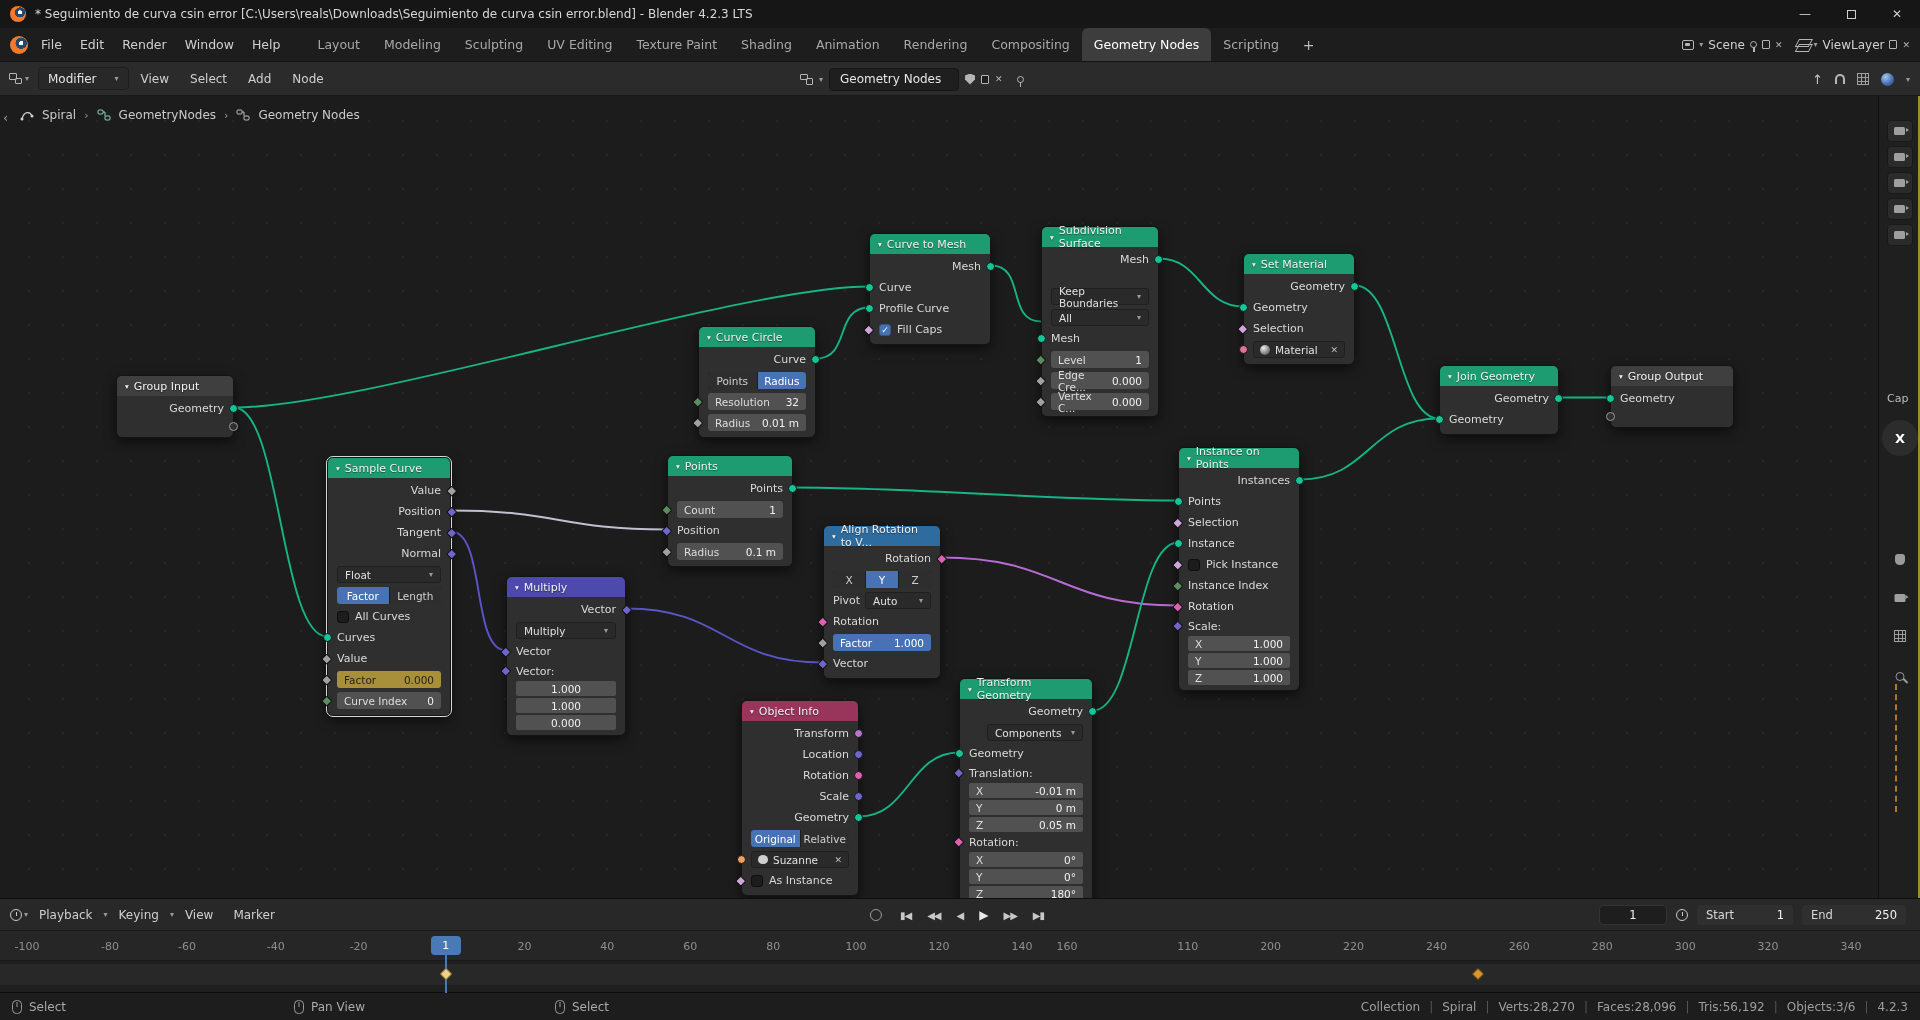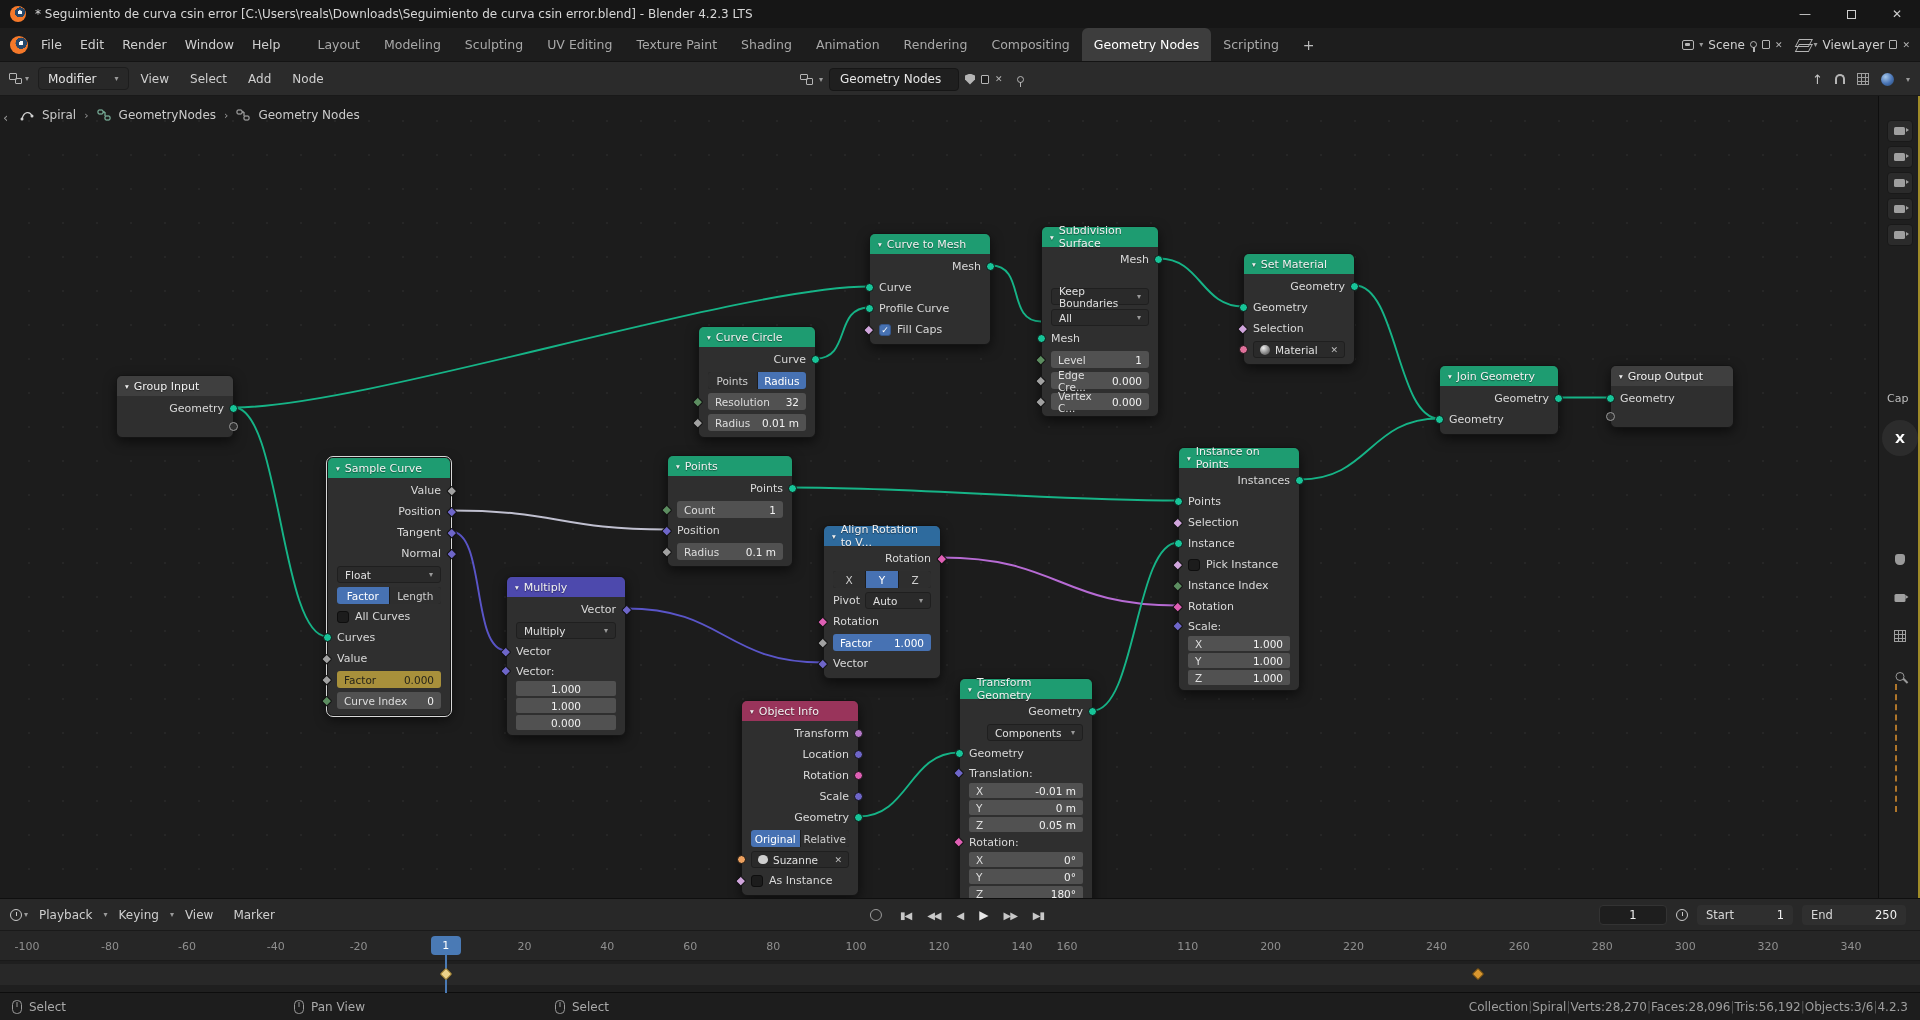--- a/index.html
+++ b/index.html
@@ -157,21 +157,21 @@
     border:1px solid #6d4c14;transform:translate(-50%,-50%) rotate(45deg);z-index:3;}
   .key.selkey{background:#ecd28a;border-color:#9a7c30;}
 
   
   .statusbar{position:absolute;left:0;top:992px;width:1920px;height:28px;background:#1d1d1d;
     border-top:1px solid #0d0d0d;display:flex;align-items:center;padding:0 12px;font-size:12px;color:#aaaaaa;}
   .hint{display:flex;align-items:center;gap:7px;}
   .hint.h2{margin-left:228px;} .hint.h3{margin-left:190px;}
   .mouse{width:10px;height:14px;border:1.3px solid #9a9a9a;border-radius:4.5px;position:relative;display:inline-block;}
   .mouse::after{content:'';position:absolute;left:50%;top:1px;width:1px;height:5px;background:#9a9a9a;transform:translateX(-50%);}
-  .stats{margin-left:auto;display:flex;align-items:center;color:#9e9e9e;}
+  .stats{margin-left:auto;display:flex;align-items:center;gap:9px;color:#9e9e9e;}
   .sep{color:#555555;}
 </style>
 </head>
 <body>
 
 <div class="titlebar">
   <span class="i-blender"></span>
   <span>* Seguimiento de curva csin error [C:\Users\reals\Downloads\Seguimiento de curva csin error.blend] - Blender 4.2.3 LTS</span>
   <div class="win-btns">
     <div class="win-btn">—</div>

